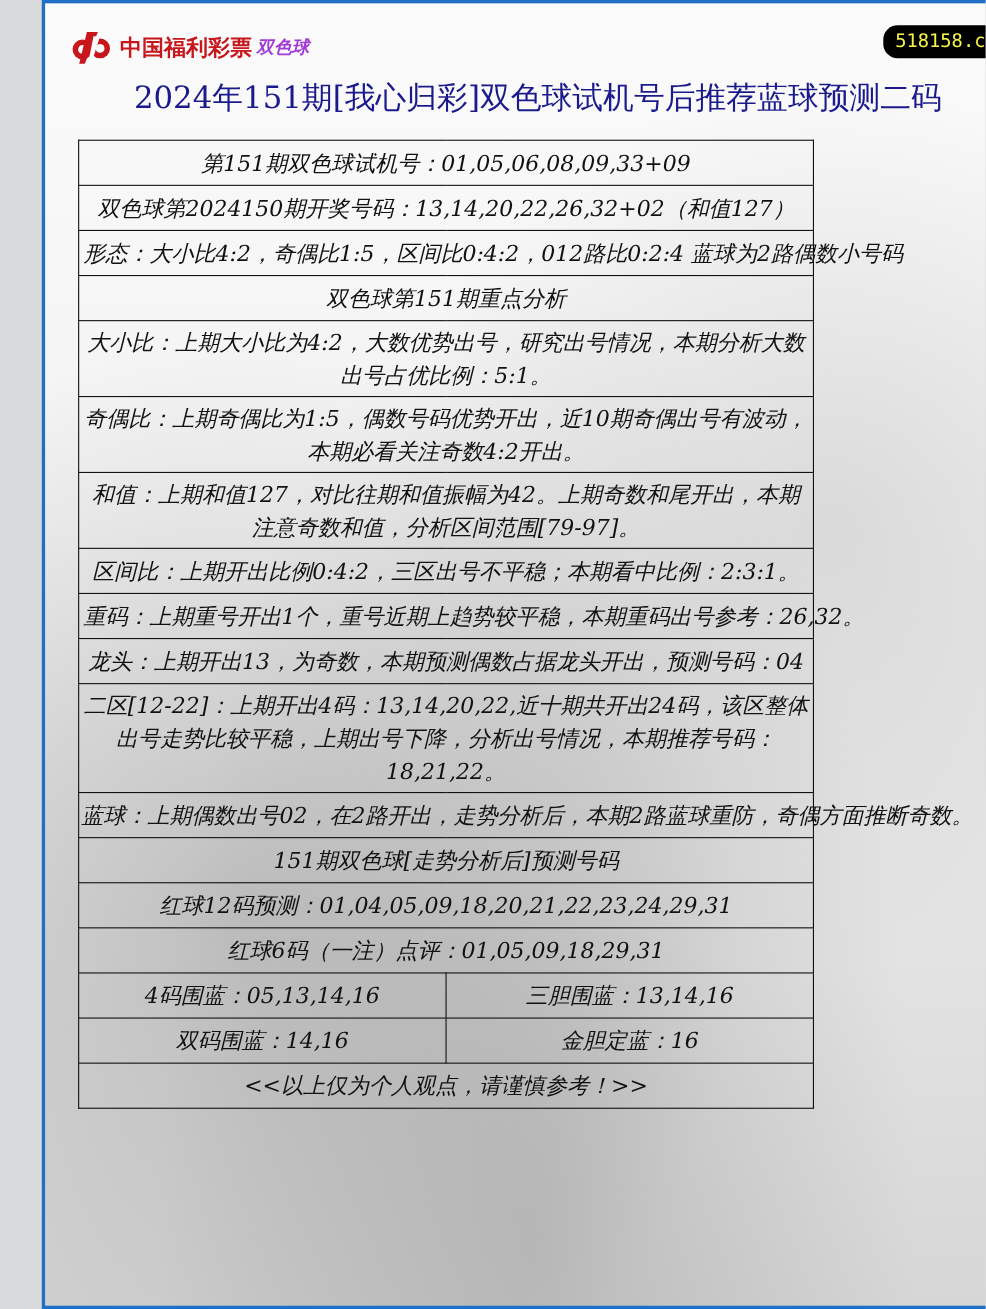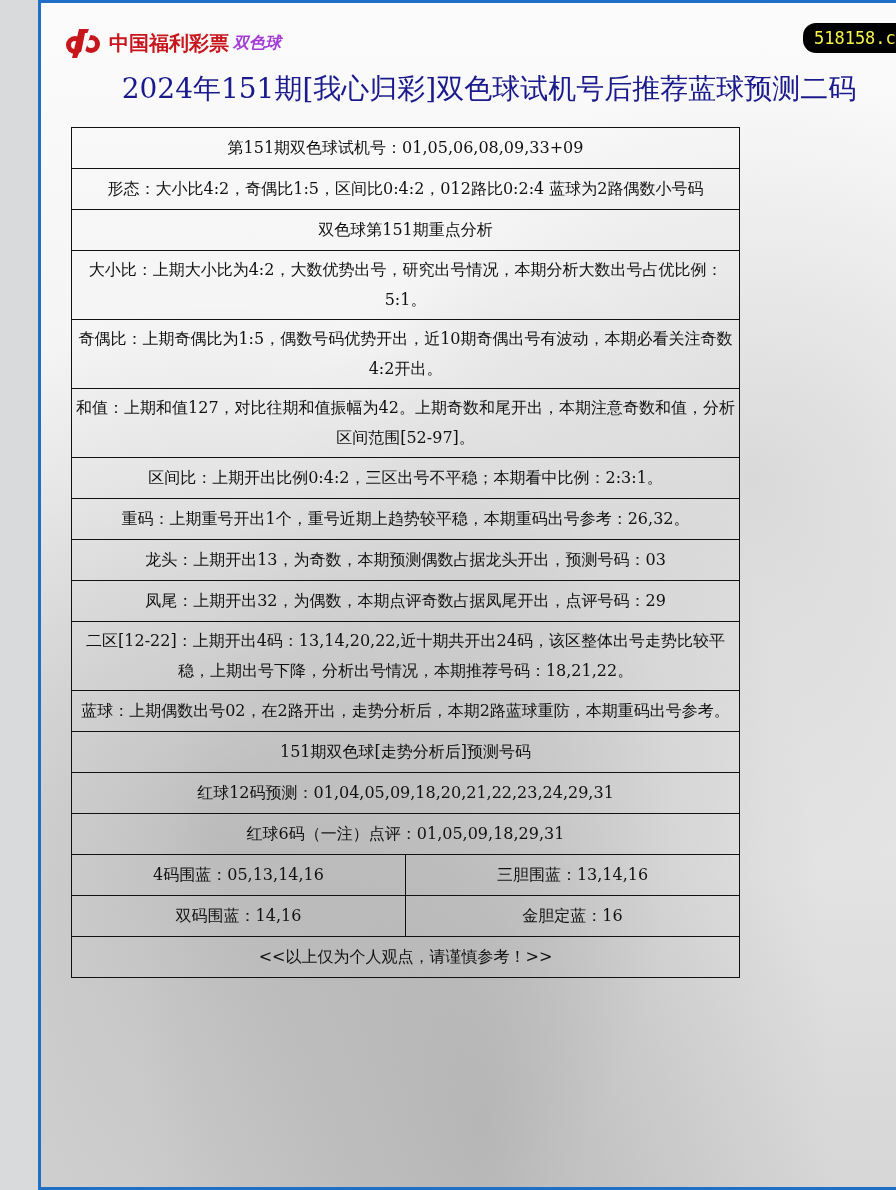--- a/index.html
+++ b/index.html
@@ -40,21 +40,21 @@
     .page-title {
       position: absolute; left: 0; top: 64px; width: 896px;
       text-align: center; color: #1a1a8c;
       font-family: "DejaVu Serif", "Liberation Serif", serif;
       font-size: 28px; line-height: 44px; letter-spacing: 0px;
     }
     table.main {
       position: absolute; left: 30px; top: 124px; width: 669px;
       border-collapse: collapse; table-layout: fixed;
       font-family: "DejaVu Serif", "Liberation Serif", serif;
-      font-size: 16px; color: #111;
+      font-size: 20px; color: #111; font-style: italic;
     }
     table.main td {
       border: 1.5px solid #111; height: 40px; padding: 0 4px;
       text-align: center; vertical-align: middle; line-height: 30px;
       white-space: nowrap;
     }
     table.main td.left {
       text-align: center; white-space: normal; padding: 4px 3px;
       line-height: 30px; height: 52px;
     }
@@ -81,51 +81,51 @@
   <div class="site-badge">518158.cn</div>
 
   <div class="page-title">2024年151期[我心归彩]双色球试机号后推荐蓝球预测二码</div>
 
   <table class="main">
     <tbody>
         <tr>
           <td colspan="2">第151期双色球试机号：01,05,06,08,09,33+09</td>
         </tr>
     <tr>
+          <td colspan="2">双色球第2024150期开奖号码：13,14,20,22,26,32+02（和值127）</td>
+        </tr>
+    <tr>
           <td colspan="2">形态：大小比4:2，奇偶比1:5，区间比0:4:2，012路比0:2:4 蓝球为2路偶数小号码</td>
         </tr>
     <tr>
           <td colspan="2">双色球第151期重点分析</td>
         </tr>
     <tr>
           <td colspan="2" class="left">大小比：上期大小比为4:2，大数优势出号，研究出号情况，本期分析大数出号占优比例：5:1。</td>
         </tr>
     <tr>
           <td colspan="2" class="left">奇偶比：上期奇偶比为1:5，偶数号码优势开出，近10期奇偶出号有波动，本期必看关注奇数4:2开出。</td>
         </tr>
     <tr>
-          <td colspan="2" class="left">和值：上期和值127，对比往期和值振幅为42。上期奇数和尾开出，本期注意奇数和值，分析区间范围[52-97]。</td>
+          <td colspan="2" class="left">和值：上期和值127，对比往期和值振幅为42。上期奇数和尾开出，本期注意奇数和值，分析区间范围[79-97]。</td>
         </tr>
     <tr>
           <td colspan="2">区间比：上期开出比例0:4:2，三区出号不平稳；本期看中比例：2:3:1。</td>
         </tr>
     <tr>
           <td colspan="2">重码：上期重号开出1个，重号近期上趋势较平稳，本期重码出号参考：26,32。</td>
         </tr>
     <tr>
-          <td colspan="2">龙头：上期开出13，为奇数，本期预测偶数占据龙头开出，预测号码：03</td>
-        </tr>
-    <tr>
-          <td colspan="2">凤尾：上期开出32，为偶数，本期点评奇数占据凤尾开出，点评号码：29</td>
+          <td colspan="2">龙头：上期开出13，为奇数，本期预测偶数占据龙头开出，预测号码：04</td>
         </tr>
     <tr>
           <td colspan="2" class="left">二区[12-22]：上期开出4码：13,14,20,22,近十期共开出24码，该区整体出号走势比较平稳，上期出号下降，分析出号情况，本期推荐号码：18,21,22。</td>
         </tr>
     <tr>
-          <td colspan="2" style="padding:0 2px;">蓝球：上期偶数出号02，在2路开出，走势分析后，本期2路蓝球重防，本期重码出号参考。</td>
+          <td colspan="2" style="padding:0 2px;">蓝球：上期偶数出号02，在2路开出，走势分析后，本期2路蓝球重防，奇偶方面推断奇数。</td>
         </tr>
     <tr>
           <td colspan="2">151期双色球[走势分析后]预测号码</td>
         </tr>
     <tr>
           <td colspan="2">红球12码预测：01,04,05,09,18,20,21,22,23,24,29,31</td>
         </tr>
     <tr>
           <td colspan="2">红球6码（一注）点评：01,05,09,18,29,31</td>
         </tr>

